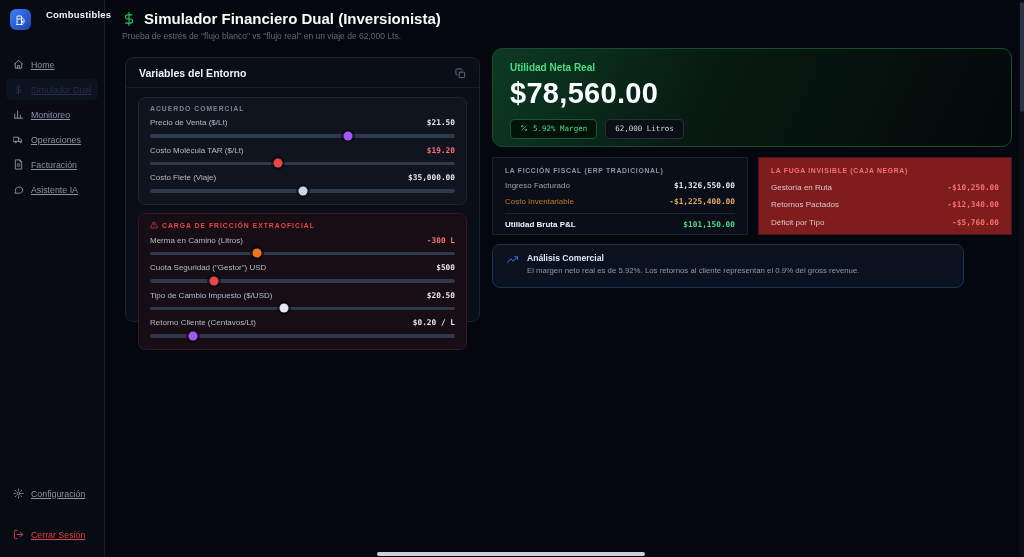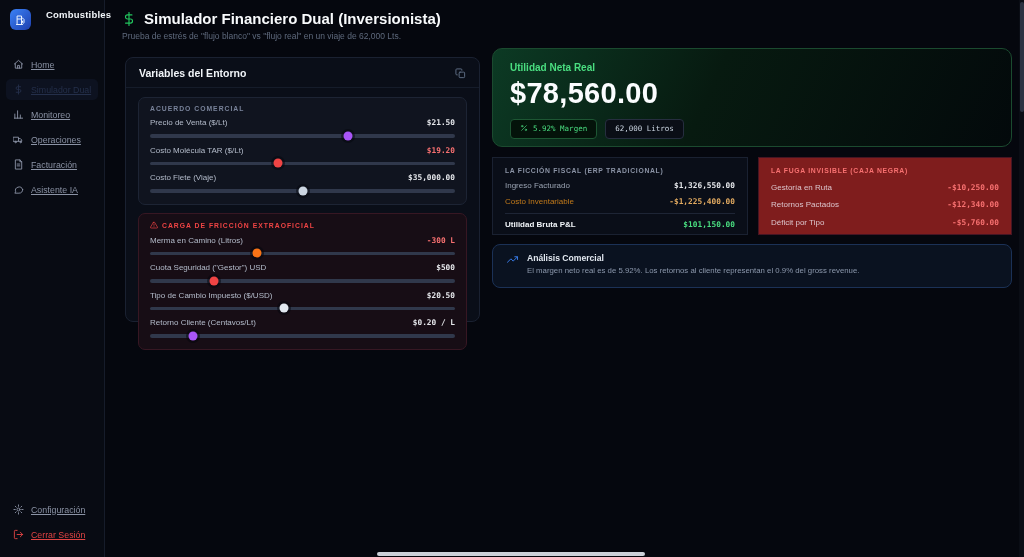--- a/index.html
+++ b/index.html
@@ -15,21 +15,21 @@
     background:linear-gradient(135deg,#3b82f6,#1e40af); display:flex; align-items:center; justify-content:center; color:#eaf2ff; }
   .logo-badge svg { width:12px; height:12px; }
   .brand { font-size:9.5px; font-weight:bold; color:#f1f5f9; letter-spacing:0.2px; }
   .nav { display:flex; flex-direction:column; gap:4px; padding:10px 6px; }
   .nav-item { display:flex; align-items:center; gap:7px; padding:5px 7px; border-radius:5px;
     font-size:8.8px; color:#8b93a5; cursor:pointer; white-space:nowrap;text-decoration:underline; }
   .nav-item .icon { display:flex; }
   .nav-item svg { width:11px; height:11px; }
   .nav-item.active { background:#0d1220; color:#242f4a; }
   .nav-item.danger { color:#e14444; }
-  .sidebar-footer { margin-top:auto; display:flex; flex-direction:column; gap:4px; padding:8px 6px 12px; }
+  .sidebar-footer { margin-top:auto; display:flex; flex-direction:column; gap:20px; padding:8px 6px 12px; }
 
   
   .header { position:absolute; left:122px; top:10px; }
   .title-row { display:flex; align-items:center; gap:8px; }
   .header .icon-dollar { color:#22c55e; display:flex; }
   .header .icon-dollar svg { width:14px; height:14px; }
   .page-title { font-size:15px; font-weight:bold; color:#f8fafc; }
   .subtitle { margin-top:4px; font-size:8.5px; color:#5f6a7d; }
 
   
@@ -81,21 +81,21 @@
   .frow .val { font-size:7.8px; font-weight:bold; font-family:"DejaVu Sans Mono", monospace; }
   .fuga .frow { margin-top:8.5px; }
   .fuga .frow .lbl { color:#dcc6cd; }
   .fuga .frow .val { color:#f87171; }
   .fiscal-divider { border-top:1px solid #1e2535; margin-top:7px; }
   .total-row { display:flex; justify-content:space-between; align-items:flex-start; margin-top:6px; }
   .total-label { font-size:8px; font-weight:bold; color:#f1f5f9; }
   .total-value { font-size:7.8px; font-weight:bold; color:#4ade80; font-family:"DejaVu Sans Mono", monospace; }
 
   
-  .analysis { position:absolute; left:492px; top:244px; width:520px; height:44px; border-radius:8px;
+  .analysis { position:absolute; left:492px; top:244px; width:472px; height:44px; border-radius:8px;
     background:#0a1220; border:1px solid #1b3156; padding:8px 14px; display:flex; gap:9px; }
   .analysis-icon { color:#3b82f6; display:flex; margin-top:1px; }
   .analysis-icon svg { width:11px; height:11px; }
   .analysis-title { font-size:8.6px; font-weight:bold; color:#e2e8f0; }
   .analysis-body { font-size:7.8px; color:#8c98ac; margin-top:3px; }
 
   
   .scrollbar { position:absolute; right:0; top:0; width:5px; height:557px; background:#0a0d15; }
   .scroll-thumb { position:absolute; right:0.5px; top:2px; width:4px; height:110px; background:#2b3242; border-radius:2px; cursor:grab; }
   .home-indicator { position:absolute; left:377px; bottom:1px; width:268px; height:4px;

